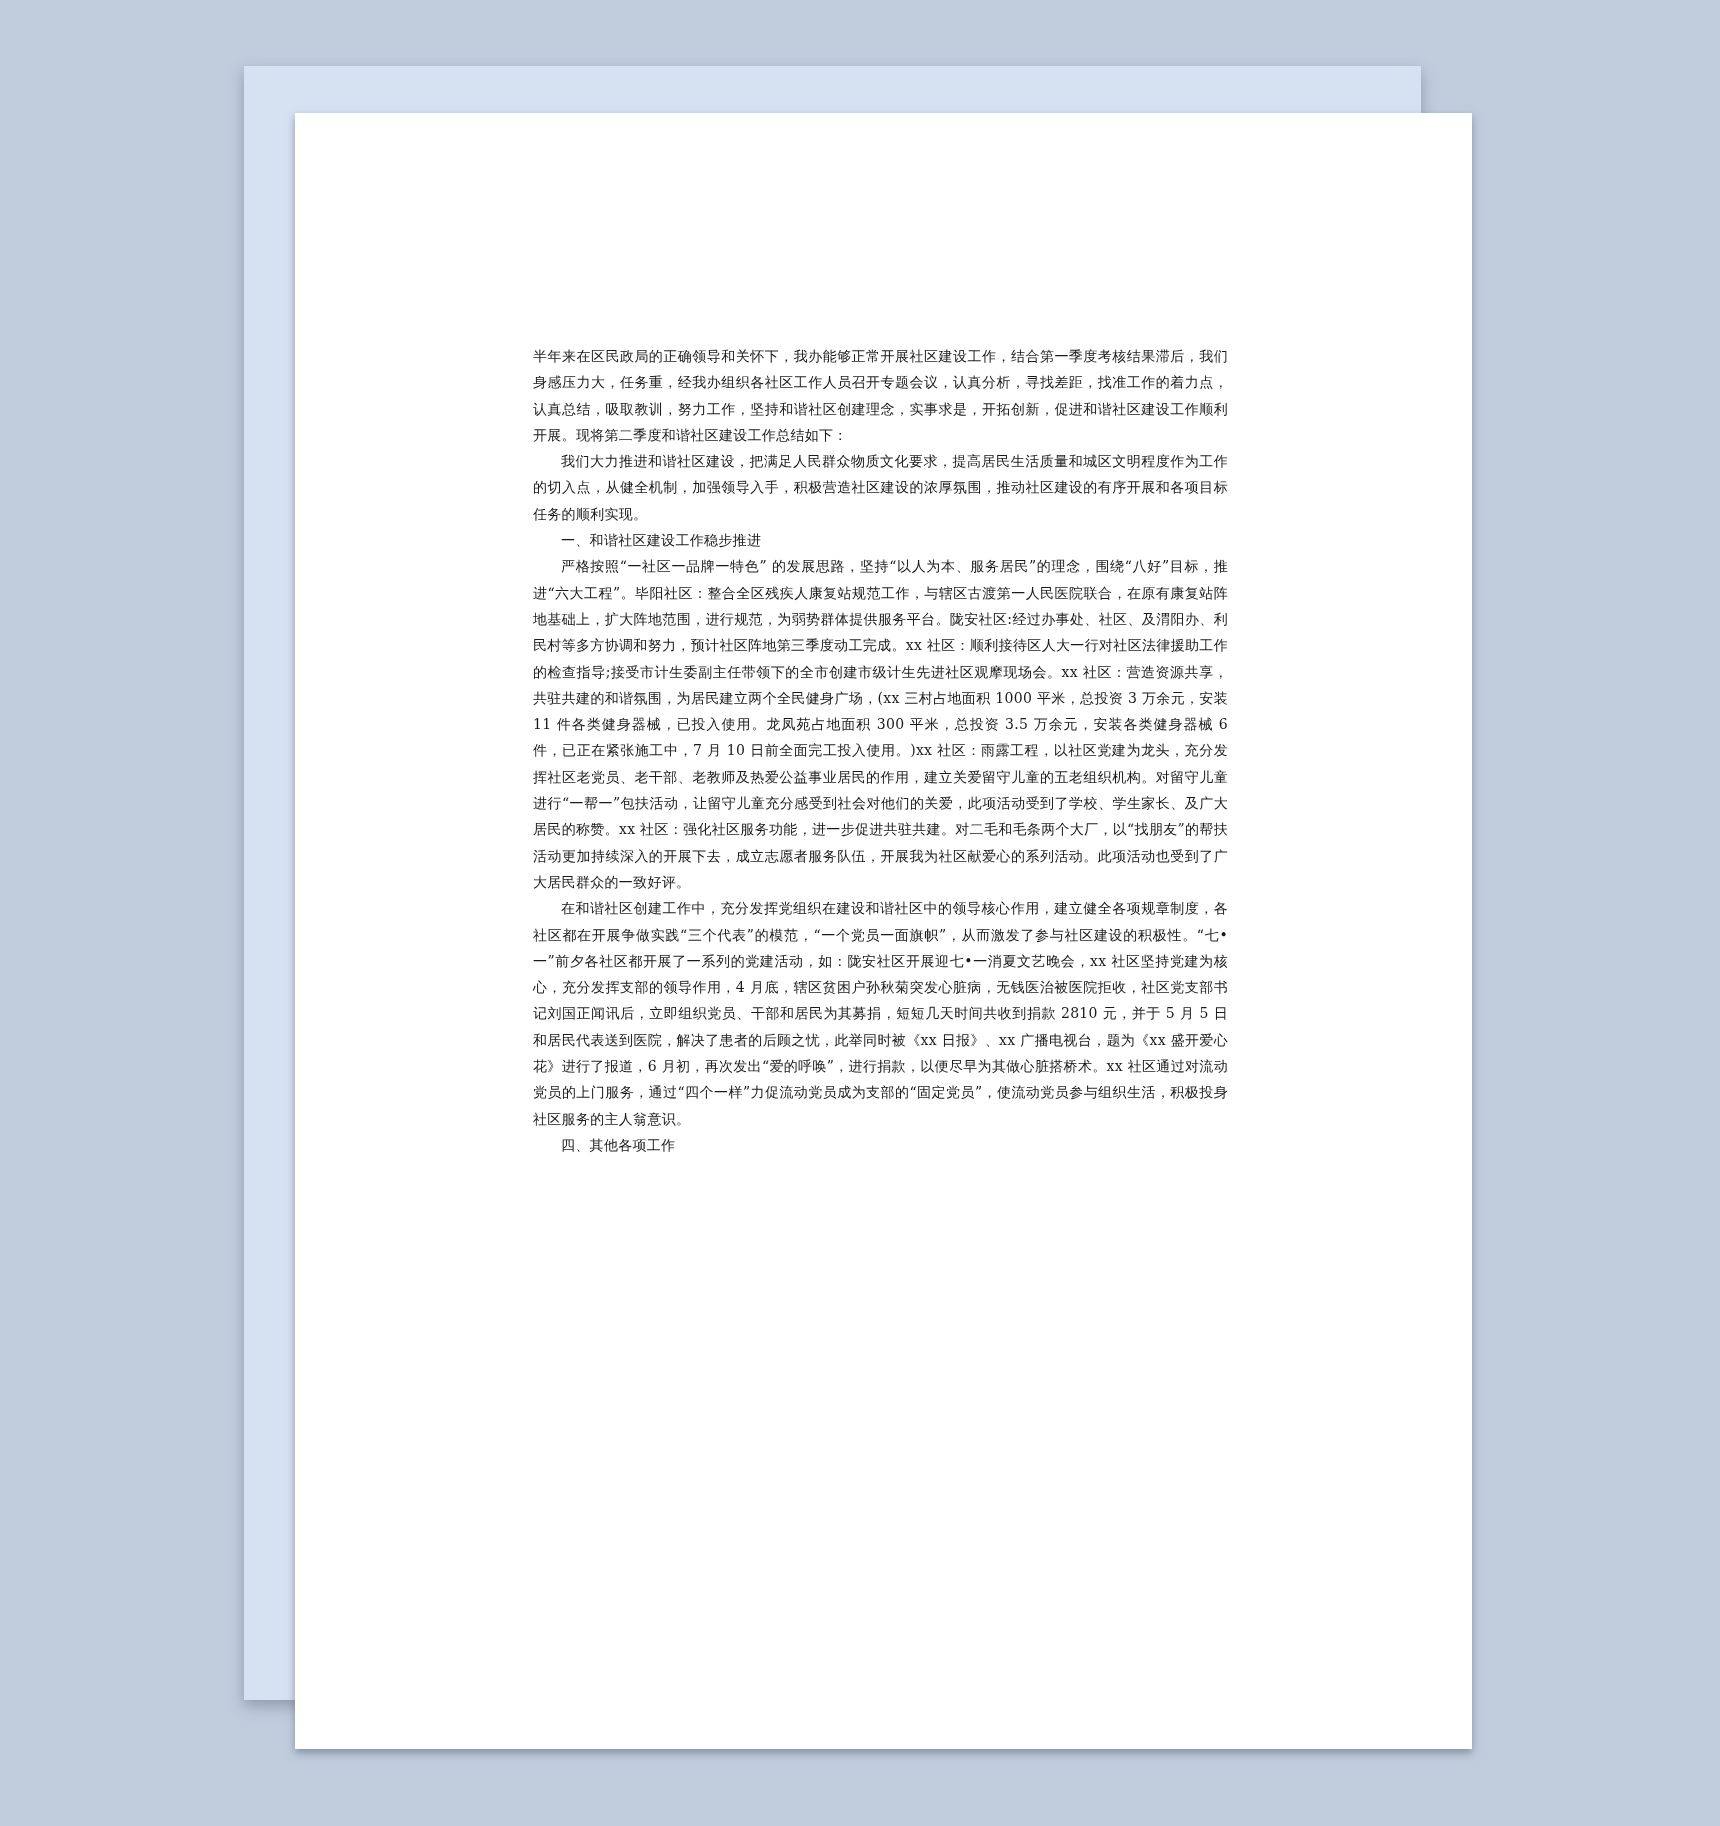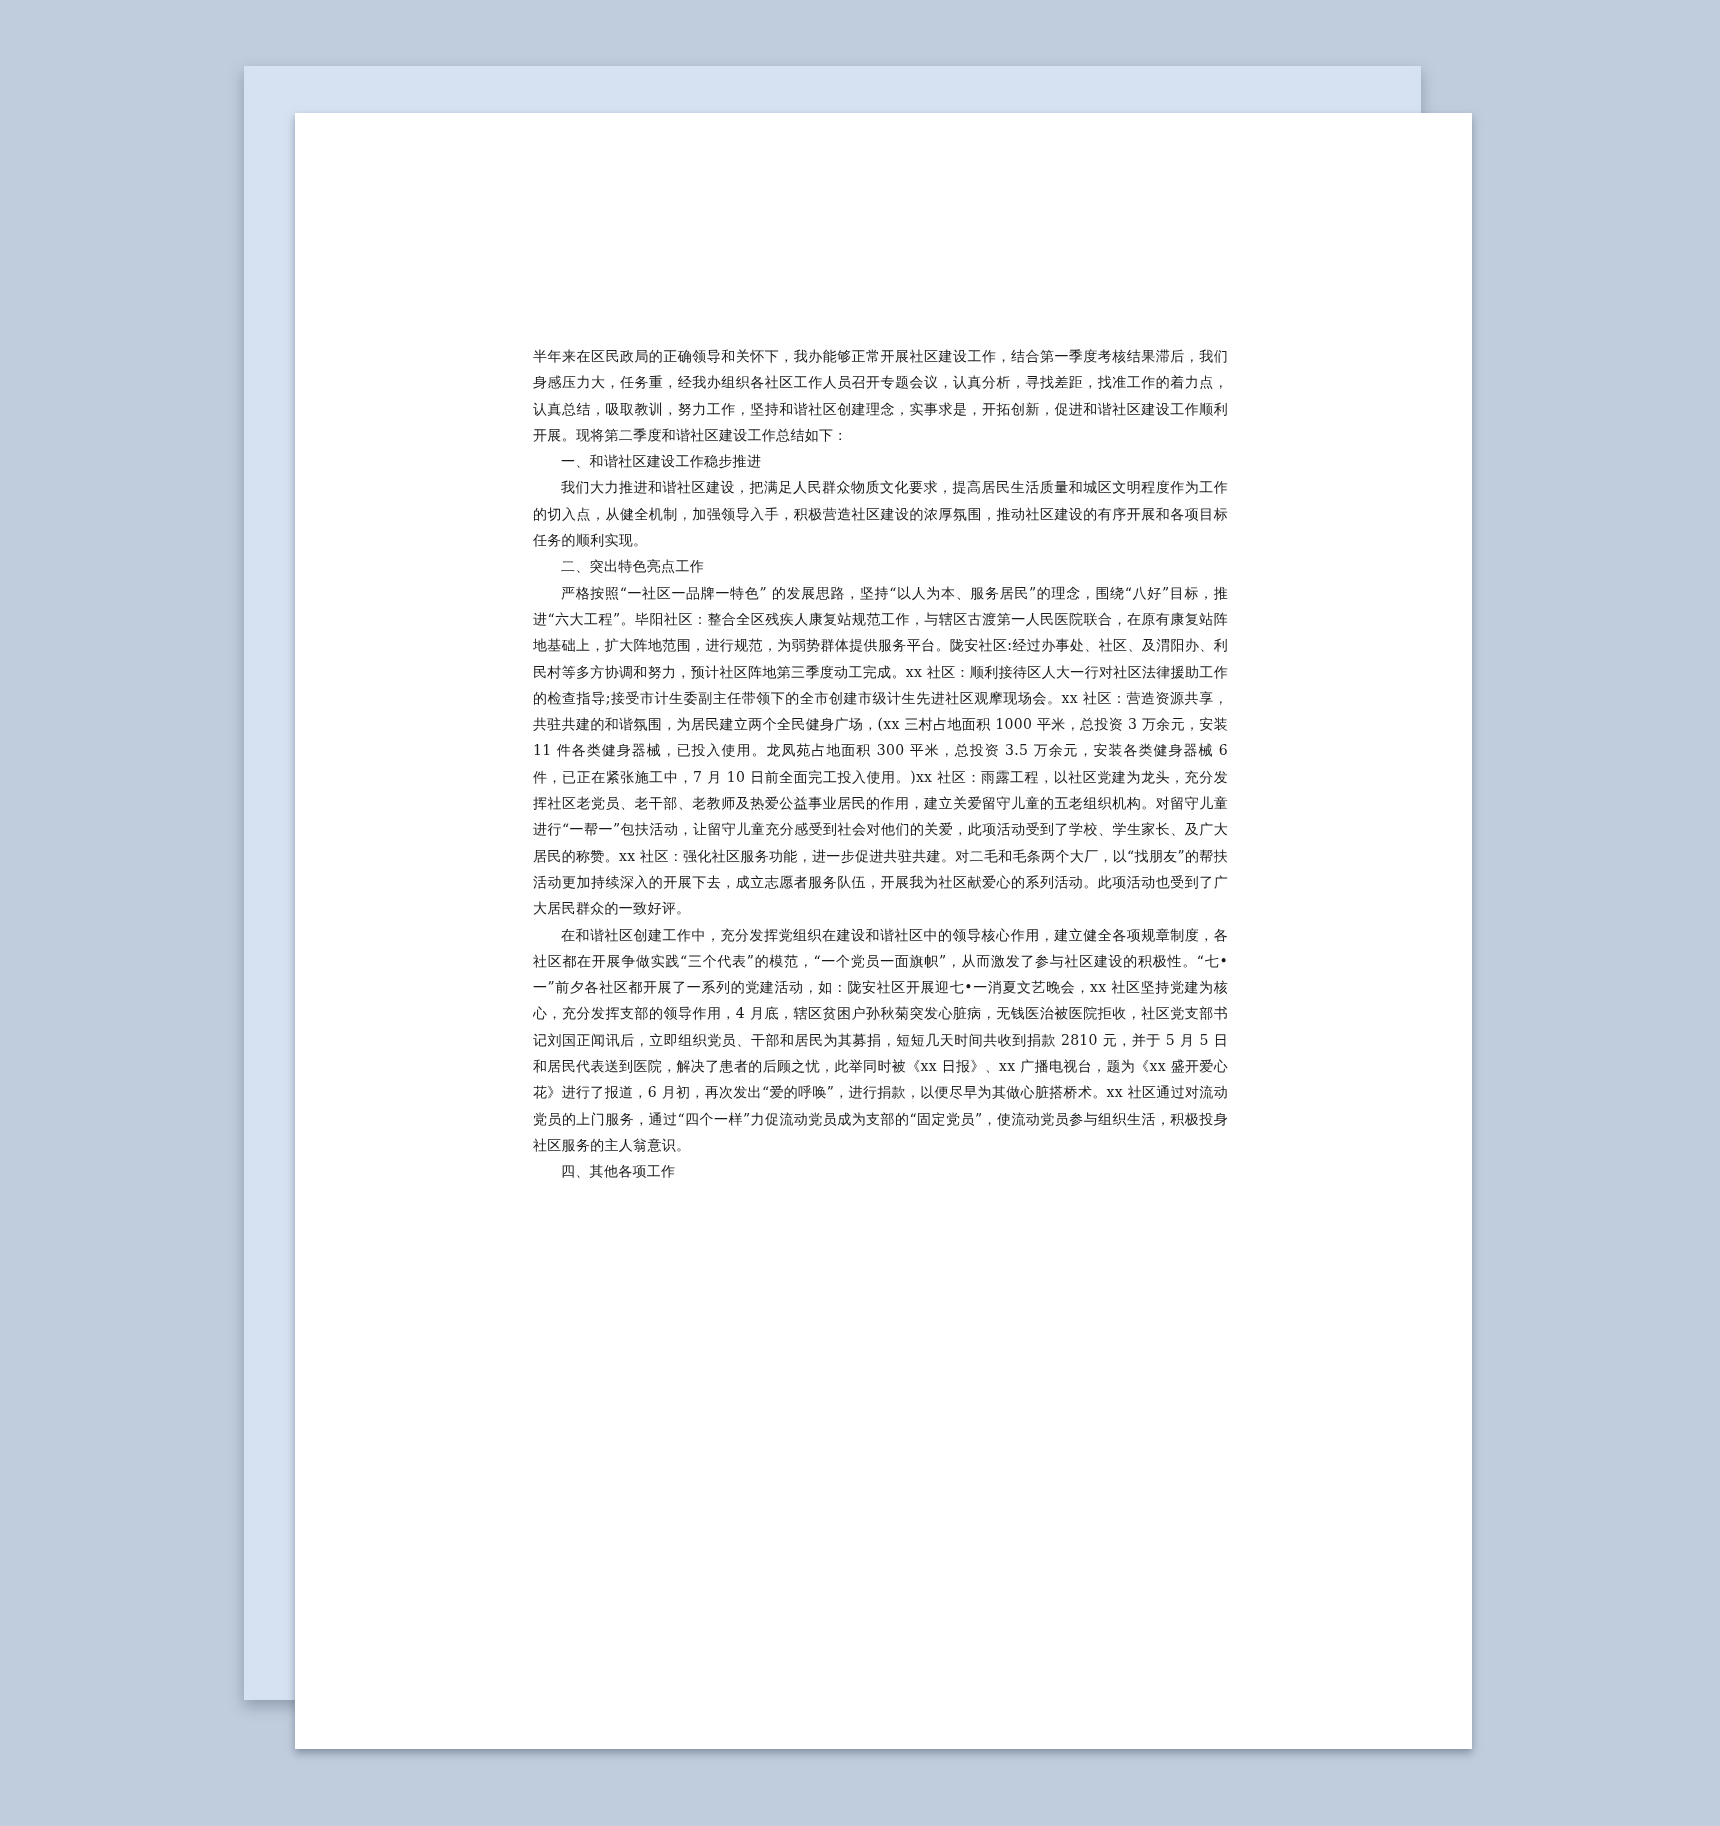--- a/index.html
+++ b/index.html
@@ -56,23 +56,22 @@
 </style>
 </head>
 <body>
 
 <div class="back-page"></div>
 
 <div class="front-page">
   <div class="doc-body">
     <p class="first">半年来在区民政局的正确领导和关怀下，我办能够正常开展社区建设工作，结合第一季度考核结果滞后，我们身感压力大，任务重，经我办组织各社区工作人员召开专题会议，认真分析，寻找差距，找准工作的着力点，认真总结，吸取教训，努力工作，坚持和谐社区创建理念，实事求是，开拓创新，促进和谐社区建设工作顺利开展。现将第二季度和谐社区建设工作总结如下：</p>
 
+    <p class="indent">我们大力推进和谐社区建设，把满足人民群众物质文化要求，提高居民生活质量和城区文明程度作为工作的切入点，从健全机制，加强领导入手，积极营造社区建设的浓厚氛围，推动社区建设的有序开展和各项目标任务的顺利实现。</p>
     <p class="indent">一、和谐社区建设工作稳步推进</p>
-    <p class="indent">我们大力推进和谐社区建设，把满足人民群众物质文化要求，提高居民生活质量和城区文明程度作为工作的切入点，从健全机制，加强领导入手，积极营造社区建设的浓厚氛围，推动社区建设的有序开展和各项目标任务的顺利实现。</p>
 
-    <p class="indent">二、突出特色亮点工作</p>
     <p class="indent">严格按照“一社区一品牌一特色” 的发展思路，坚持“以人为本、服务居民”的理念，围绕“八好”目标，推进“六大工程”。毕阳社区：整合全区残疾人康复站规范工作，与辖区古渡第一人民医院联合，在原有康复站阵地基础上，扩大阵地范围，进行规范，为弱势群体提供服务平台。陇安社区:经过办事处、社区、及渭阳办、利民村等多方协调和努力，预计社区阵地第三季度动工完成。xx 社区：顺利接待区人大一行对社区法律援助工作的检查指导;接受市计生委副主任带领下的全市创建市级计生先进社区观摩现场会。xx 社区：营造资源共享，共驻共建的和谐氛围，为居民建立两个全民健身广场，(xx 三村占地面积 1000 平米，总投资 3 万余元，安装 11 件各类健身器械，已投入使用。龙凤苑占地面积 300 平米，总投资 3.5 万余元，安装各类健身器械 6 件，已正在紧张施工中，7 月 10 日前全面完工投入使用。)xx 社区：雨露工程，以社区党建为龙头，充分发挥社区老党员、老干部、老教师及热爱公益事业居民的作用，建立关爱留守儿童的五老组织机构。对留守儿童进行“一帮一”包扶活动，让留守儿童充分感受到社会对他们的关爱，此项活动受到了学校、学生家长、及广大居民的称赞。xx 社区：强化社区服务功能，进一步促进共驻共建。对二毛和毛条两个大厂，以“找朋友”的帮扶活动更加持续深入的开展下去，成立志愿者服务队伍，开展我为社区献爱心的系列活动。此项活动也受到了广大居民群众的一致好评。</p>
 
     <p class="indent">在和谐社区创建工作中，充分发挥党组织在建设和谐社区中的领导核心作用，建立健全各项规章制度，各社区都在开展争做实践“三个代表”的模范，“一个党员一面旗帜”，从而激发了参与社区建设的积极性。“七•一”前夕各社区都开展了一系列的党建活动，如：陇安社区开展迎七•一消夏文艺晚会，xx 社区坚持党建为核心，充分发挥支部的领导作用，4 月底，辖区贫困户孙秋菊突发心脏病，无钱医治被医院拒收，社区党支部书记刘国正闻讯后，立即组织党员、干部和居民为其募捐，短短几天时间共收到捐款 2810 元，并于 5 月 5 日和居民代表送到医院，解决了患者的后顾之忧，此举同时被《xx 日报》、xx 广播电视台，题为《xx 盛开爱心花》进行了报道，6 月初，再次发出“爱的呼唤”，进行捐款，以便尽早为其做心脏搭桥术。xx 社区通过对流动党员的上门服务，通过“四个一样”力促流动党员成为支部的“固定党员”，使流动党员参与组织生活，积极投身社区服务的主人翁意识。</p>
 
     <p class="indent">四、其他各项工作</p>
   </div>
 </div>
 
 </body></html>

